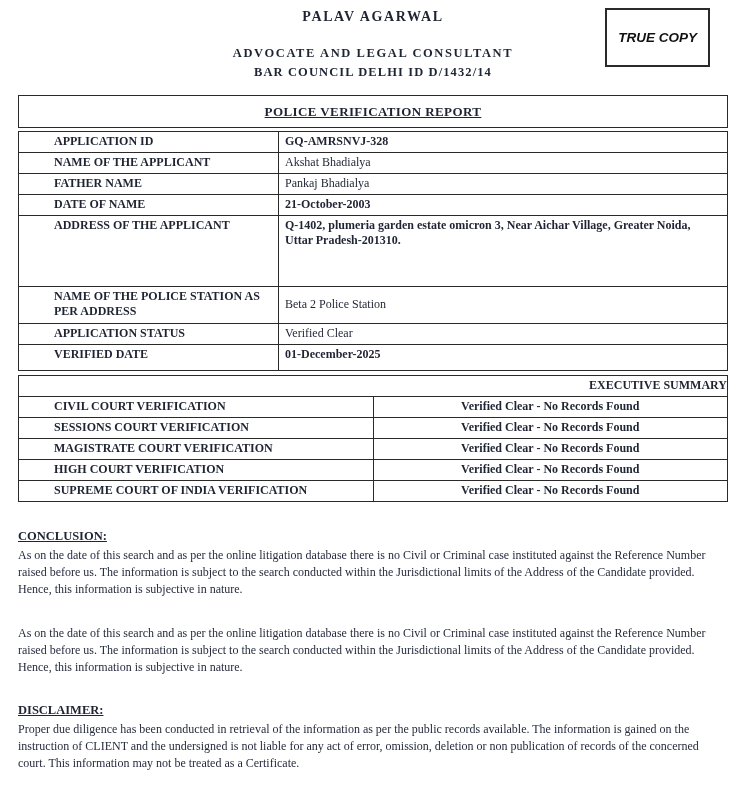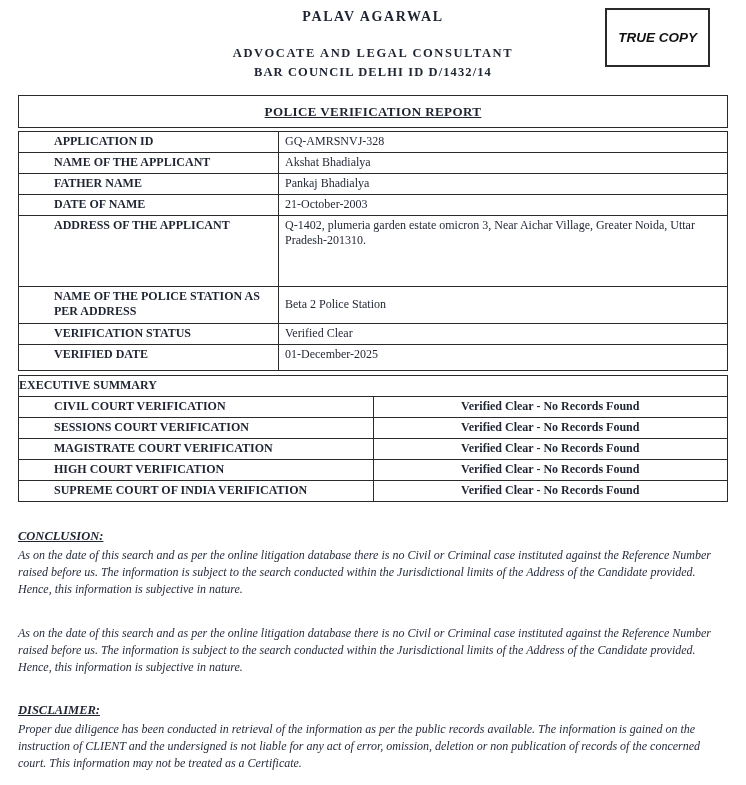--- a/index.html
+++ b/index.html
@@ -52,37 +52,37 @@
   .maintable { margin-top: 3px; }
   td {
     border: 1.2px solid #2a2a2a;
     font-size: 12px;
     padding: 2px 6px 3px 6px;
     vertical-align: top;
     overflow: hidden;
   }
   td.lbl { width: 260px; font-weight: bold; padding-left: 35px; }
   td.val { font-weight: normal; }
-  td.val.b { font-weight: normal; }
+  td.val.b { font-weight: bold; }
   tr.row-address td { height: 71px; }
   tr.row-station td { height: 37px; }
   tr.row-vdate td { height: 26px; }
 
   .exectable { margin-top: 4px; }
   .exec-head td {
-    text-align: left;
+    text-align: right;
     font-weight: bold;
     font-size: 12px;
     padding: 2px 0 3px 0;
   }
   .exectable td.lbl { font-weight: bold; }
   .exectable td.vcell { text-align: center; font-weight: bold; }
 
   
-  .sec { margin-top: 27px; font-style: italic; }
+  .sec { margin-top: 27px; }
   .sec-heading {
     font-size: 12.5px;
     font-weight: bold;
     text-decoration: underline;
     margin: 9px 0 3px 0;
   }
   .sec-body {
     font-size: 12px;
     line-height: 1.42;
     margin: 0;
@@ -130,21 +130,21 @@
       </tr>
       <tr class="row-address">
         <td class="lbl">ADDRESS OF THE APPLICANT</td>
         <td class="val b">Q-1402, plumeria garden estate omicron 3, Near Aichar Village, Greater Noida, Uttar Pradesh-201310.</td>
       </tr>
       <tr class="row-station">
         <td class="lbl">NAME OF THE POLICE STATION AS PER ADDRESS</td>
         <td class="val" style="vertical-align:middle;">Beta 2 Police Station</td>
       </tr>
       <tr>
-        <td class="lbl">VERIFICATION STATUS</td>
+        <td class="lbl">APPLICATION STATUS</td>
         <td class="val">Verified Clear</td>
       </tr>
       <tr class="row-vdate">
         <td class="lbl">VERIFIED DATE</td>
         <td class="val b">01-December-2025</td>
       </tr>
     </tbody>
   </table>
 
   <table class="exectable">

